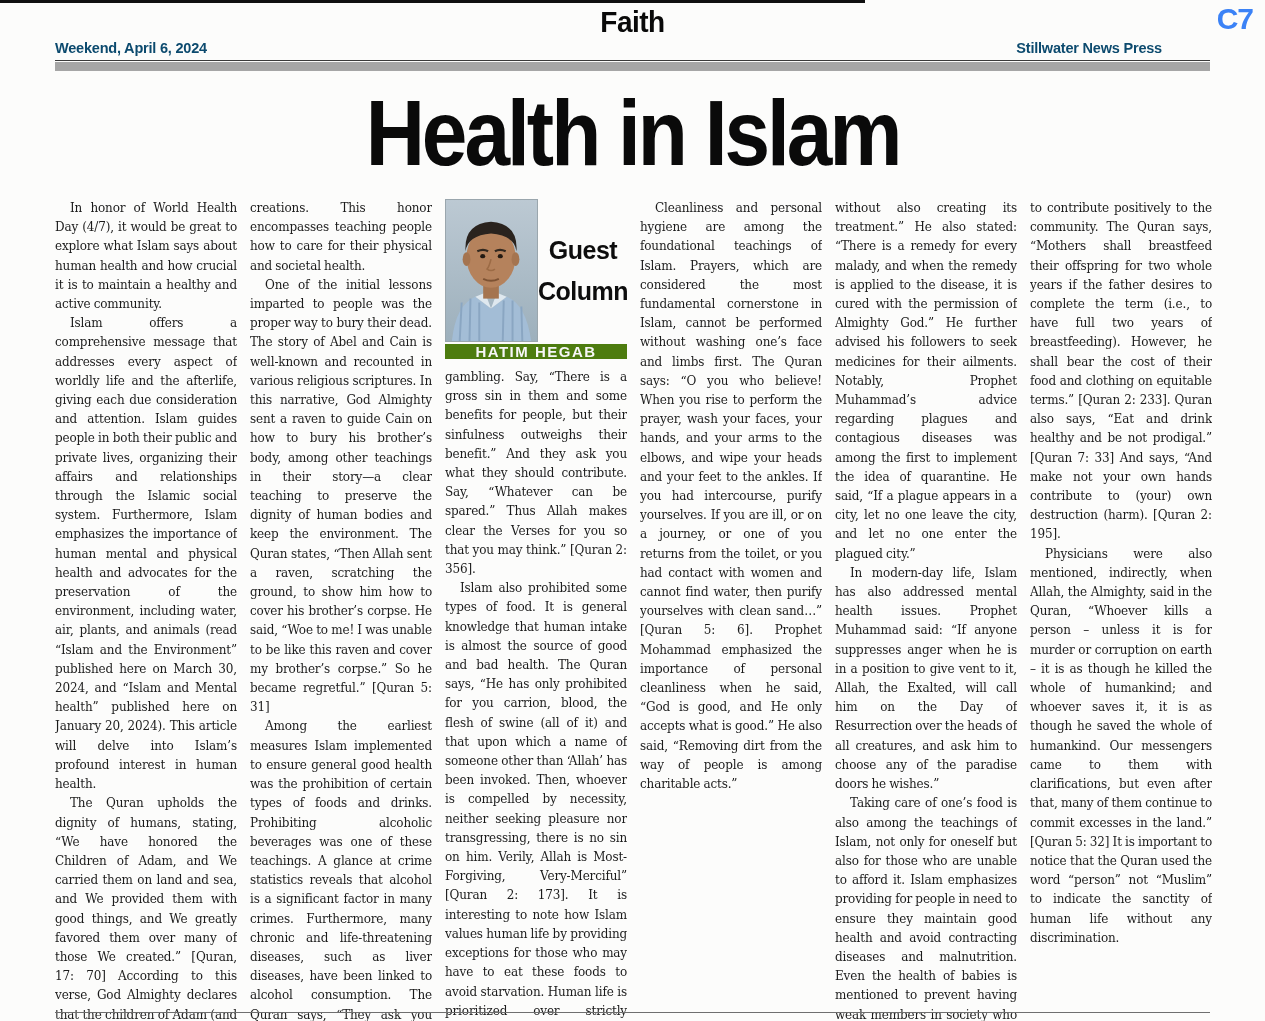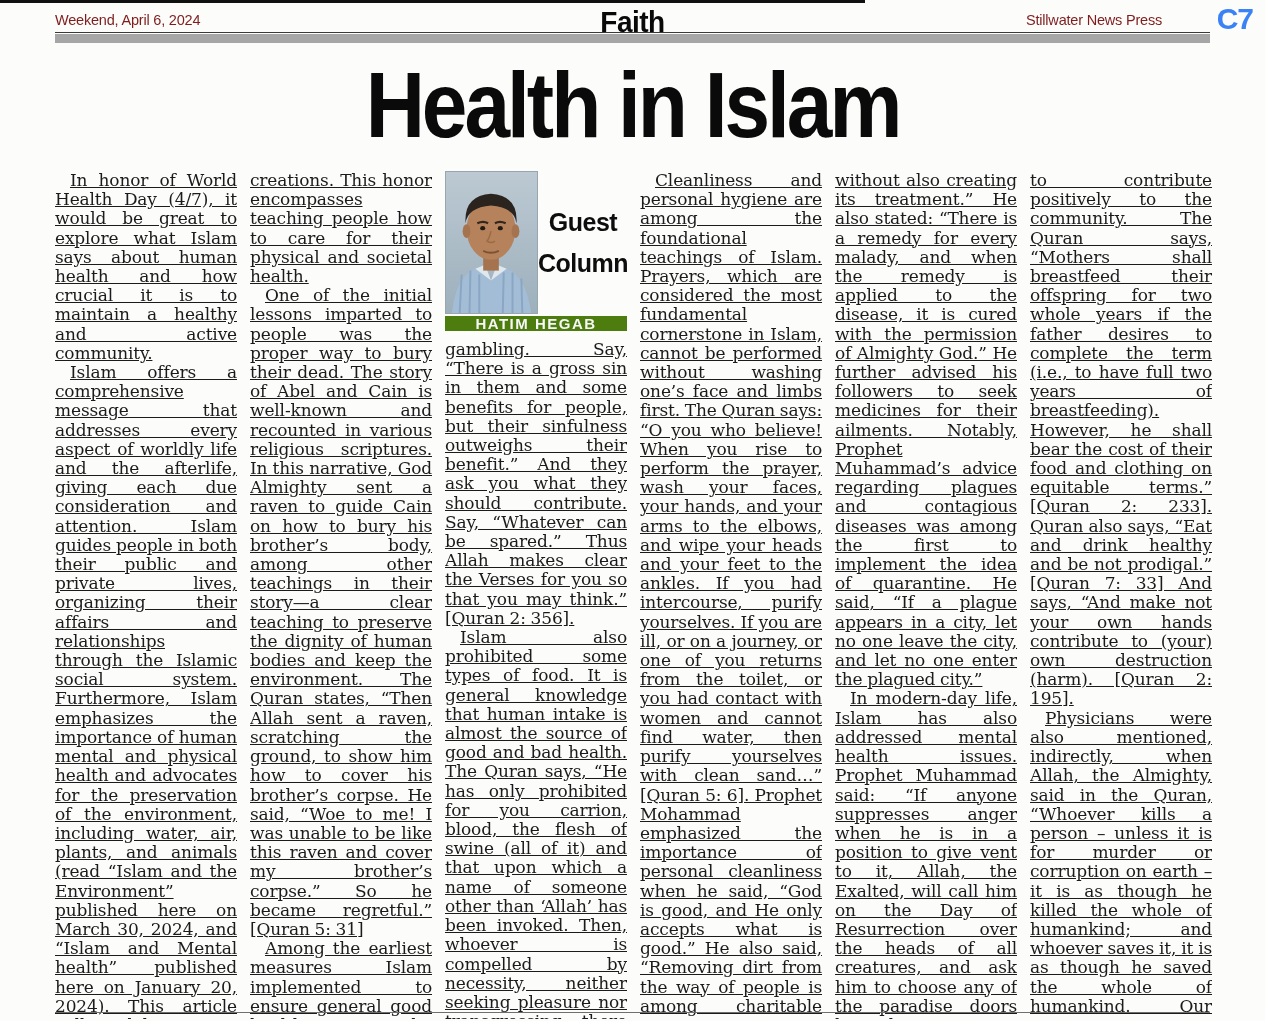--- a/index.html
+++ b/index.html
@@ -12,21 +12,21 @@
     overflow: hidden;
     font-family: "DejaVu Serif", serif;
   }
   .scan-artifact {
     position: absolute; top: 0; left: 0;
     width: 865px; height: 3px; background: #101010;
   }
   
   .masthead { position: relative; padding: 12px 55px 0 55px; font-family: "Liberation Sans", sans-serif; }
   .mh-row { display: flex; align-items: flex-end; justify-content: space-between; padding-bottom: 4px; }
-  .mh-date, .mh-paper { font-size: 14.5px; font-weight: 400; letter-spacing: -0.2px; color: #7f1d1d; }
+  .mh-date, .mh-paper { font-size: 14.5px; font-weight: 700; letter-spacing: -0.2px; color: #0c4a6e; margin-top: 28px; }
   .mh-paper { margin-right: 48px; }
   .mh-section {
     position: absolute; left: 0; right: 0; top: 6px;
     text-align: center; font-size: 28px; font-weight: 700;
     letter-spacing: -0.5px; transform: scaleY(1.08); color: #090909;
     pointer-events: none;
   }
   .mh-page {
     position: absolute; right: 12px; top: 2px;
     font-size: 30px; font-weight: 700; color: #3b82f6; letter-spacing: -1px;
@@ -42,24 +42,23 @@
     margin: 22px 0 10px 0; line-height: 1;
   }
   
   .columns {
     display: flex; gap: 13px;
     padding: 14px 55px 0 55px;
     height: 862px; overflow: hidden;
   }
   .col { width: 182px; flex: 0 0 182px; overflow: hidden; }
   .para {
-    font-size: 17px; line-height: 19.2px;
+    font-size: 12px; line-height: 19.2px;
     text-align: justify; letter-spacing: -0.15px;
     word-spacing: -0.5px;
-    text-decoration: underline;
   }
   .para.indent { text-indent: 15px; }
   
   .guest-box { margin-bottom: 9px; }
   .gc-top { display: flex; height: 143px; }
   .gc-photo { width: 93px; height: 143px; flex: 0 0 93px; border: 1px solid #9aa6ad; }
   .gc-photo svg { display: block; width: 100%; height: 100%; }
   .gc-label {
     flex: 1; display: flex; flex-direction: column; justify-content: center;
     align-items: center; font-family: "Liberation Sans", sans-serif;

